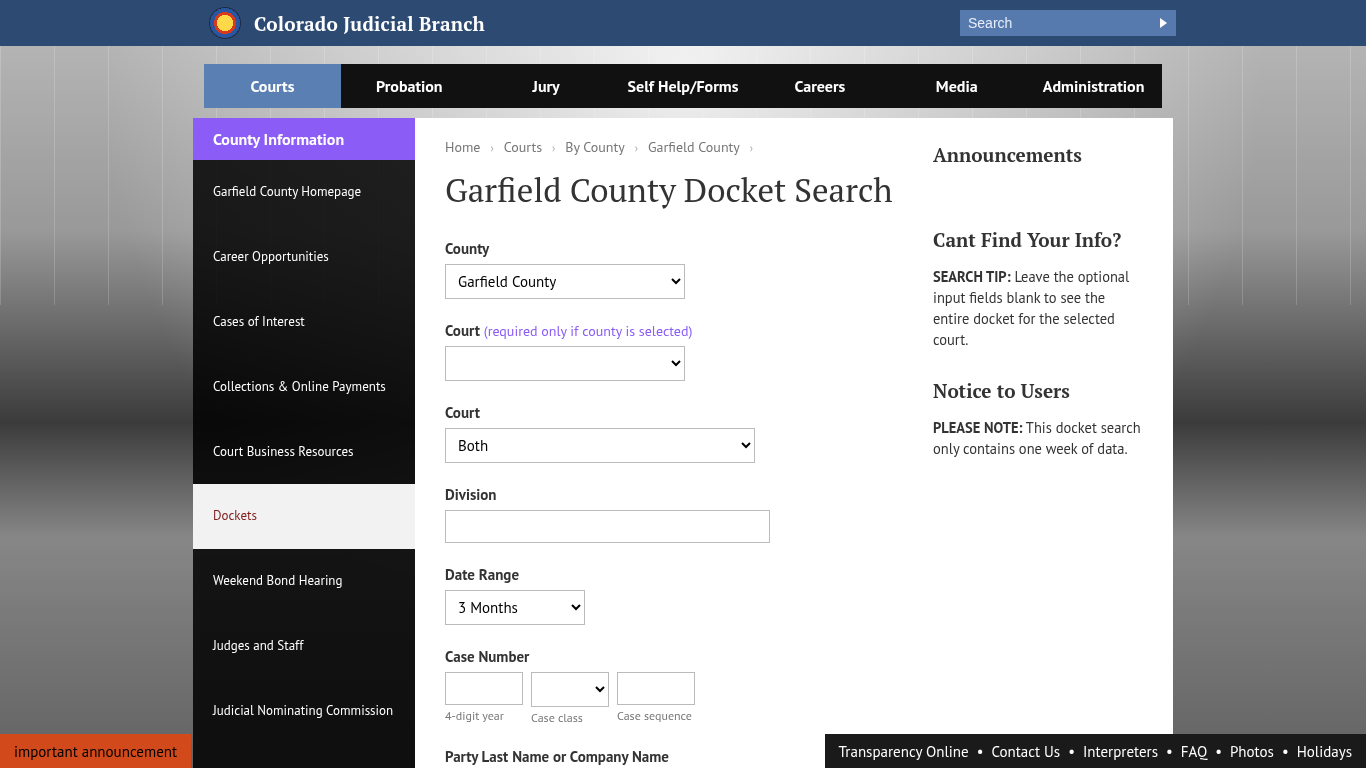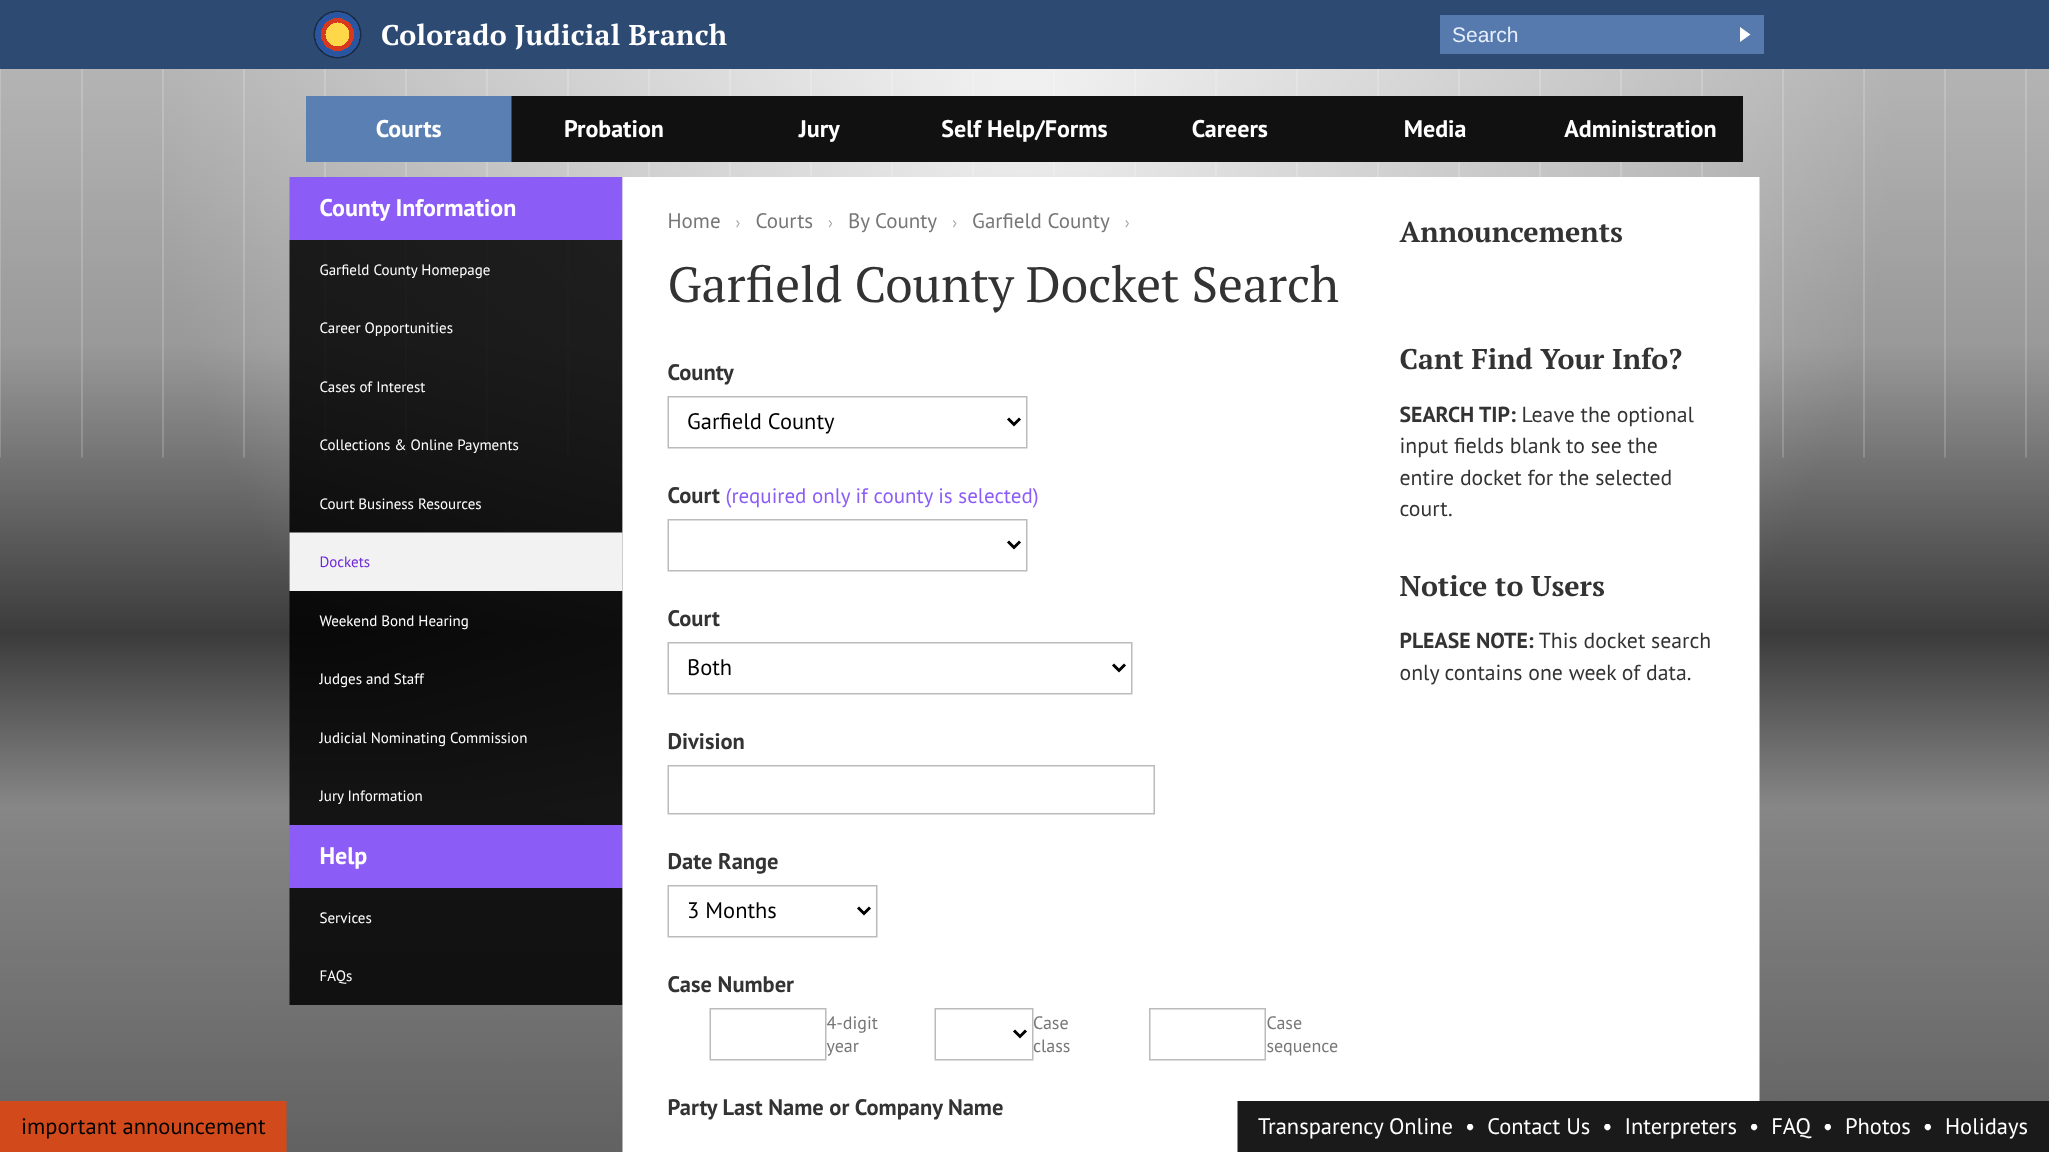--- a/index.html
+++ b/index.html
@@ -85,24 +85,24 @@
 
   
   .sidebar { width:222px; }
   .sidebar .section-head {
     background:#8b5cf6; color:#fff; font-weight:700;
     padding:11px 20px; font-size:16px;
   }
   .sidebar ul { list-style:none; background:rgba(0,0,0,0.85); }
   .sidebar li a {
     display:block; color:#fff; text-decoration:none;
-    padding:13px 20px; font-size:10px; line-height:1.3;
+    padding:24px 20px; font-size:13px; line-height:1.3;
   }
   .sidebar li a.current {
-    background:#f2f2f2; color:#6d28d9;
+    background:#f2f2f2; color:#7f1d1d;
   }
 
   
   .content {
     flex:1; background:#fff; padding:20px 30px 40px 30px;
     display:flex; gap:40px;
     min-height:640px;
   }
   .main { flex:1; }
   .aside { width:210px; }
@@ -122,21 +122,21 @@
   .field label { font-weight:700; display:block; margin-bottom:6px; font-size:15px; }
   .field .hint { font-weight:400; color:#8b5cf6; font-size:14px; }
   .field select, .field input[type=text] {
     padding:6px 8px; font-size:15px; border:1px solid #bbb; background:#fff;
     font-family:inherit;
   }
   .w-240 { width:240px; }
   .w-310 { width:310px; }
   .w-325 { width:325px; }
   .case-row { display:flex; gap:8px; }
-  .case-row .col { display:flex; flex-direction:row;margin-left:28px; }
+  .case-row .col { display:flex; flex-direction:column; }
   .case-row .sub { font-size:12px; color:#777; margin-top:3px; }
   .case-row input, .case-row select { width:78px; }
 
   .aside h2 {
     font-family:"PT Serif", Georgia, serif;
     font-weight:700; font-size:19px; margin:4px 0 60px;
   }
   .aside h3 {
     font-family:"PT Serif", Georgia, serif;
     font-weight:700; font-size:19px; margin:0 0 14px;

